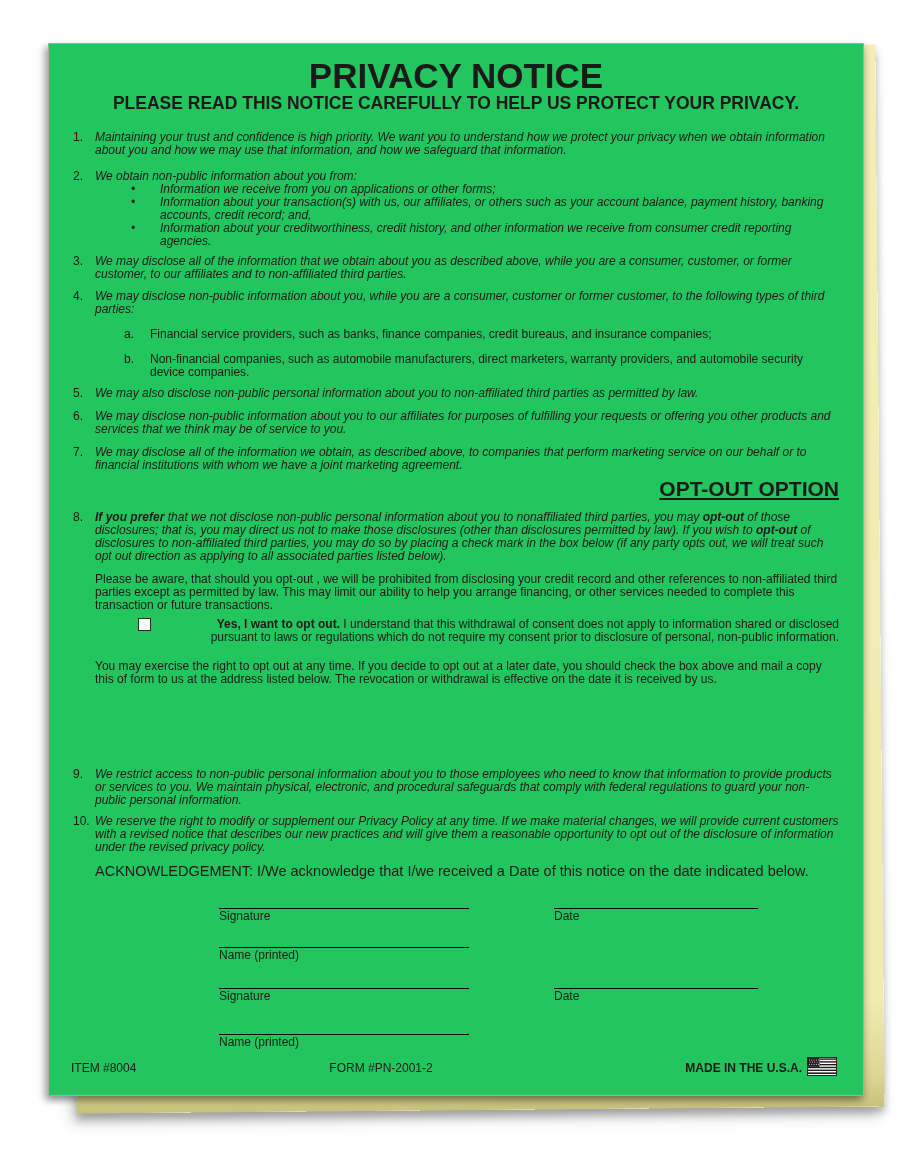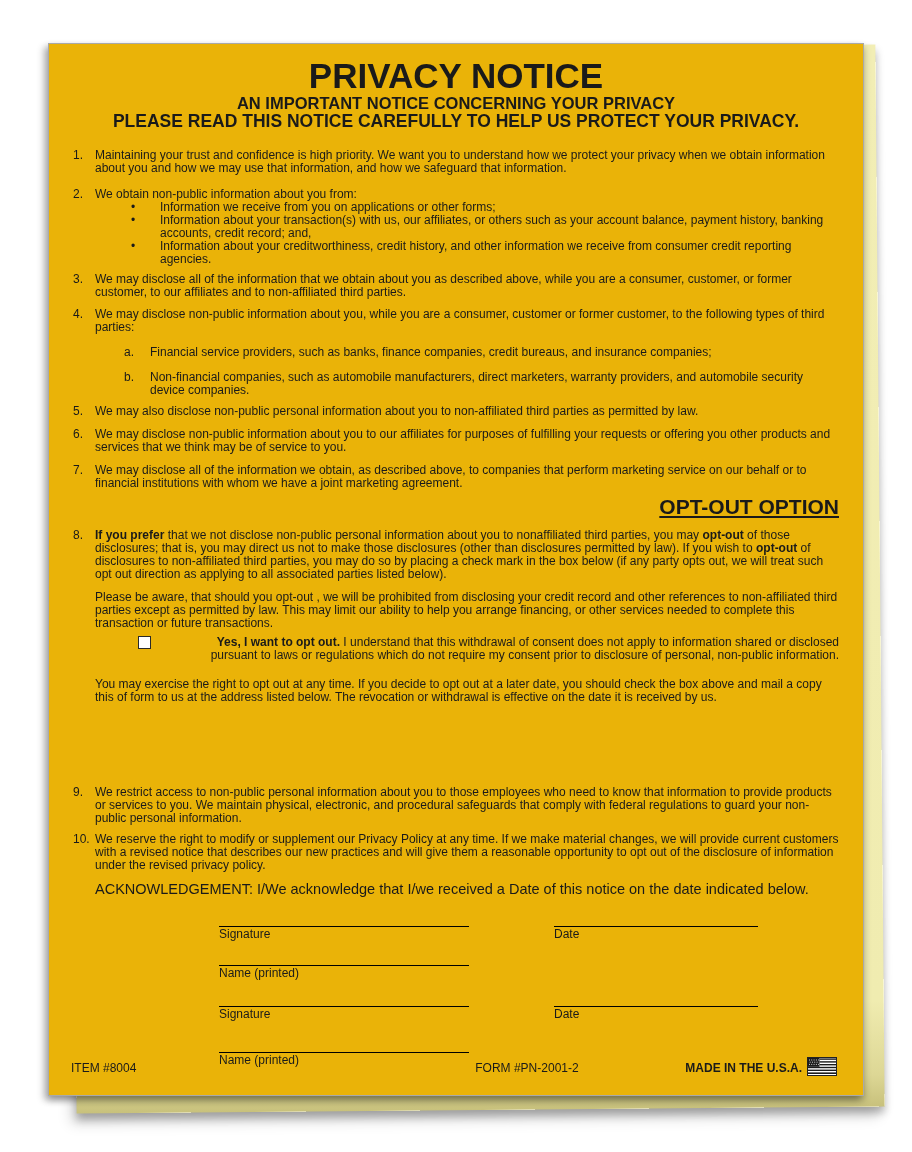--- a/index.html
+++ b/index.html
@@ -12,33 +12,33 @@
   
   .sheet-yellow{
     position:absolute;left:72px;top:48px;width:808px;height:1062px;
     background:linear-gradient(180deg,#f2eeb5 0%,#f0ecb0 90%,#ddd795 97%,#c8c17c 100%);
     transform:rotate(-0.5deg);
     box-shadow:0 6px 9px rgba(0,0,0,0.28),-6px 10px 14px rgba(0,0,0,0.15);
   }
   
   .page{
     position:absolute;left:48px;top:43px;width:816px;height:1053px;
-    background:#eab308;border:1px solid #a9a9a9;box-sizing:border-box;
+    background:#22c55e;border:1px solid #a9a9a9;box-sizing:border-box;
     box-shadow:-5px 4px 7px rgba(0,0,0,0.20),0 4px 7px rgba(0,0,0,0.30);
   }
   .content{position:absolute;inset:0;padding:14px 24px 0 24px;font-size:12px;line-height:13px;}
   .b{font-weight:bold;}
 
   .doc-title{text-align:center;font-size:35px;line-height:36px;font-weight:bold;margin:0;}
   .doc-sub1{text-align:center;font-size:16.5px;line-height:18px;font-weight:bold;margin:0;}
   .doc-sub2{text-align:center;font-size:17.5px;line-height:19px;font-weight:bold;margin:0 0 18px 0;}
 
   .item{display:flex;}
   .item .num{flex:0 0 22px;}
-  .item .body{flex:1;min-width:0;}
+  .item .body{flex:1;min-width:0;font-style:italic;}
   #item1{margin-bottom:13px;}
   #item2{margin-bottom:7px;}
   #item3{margin-bottom:9px;}
   #item5{margin-bottom:10px;}
   #item6{margin-bottom:10px;}
   #item7{margin-bottom:4px;}
   #item8{margin-bottom:10px;}
   #item9{margin-bottom:8px;}
   #item10{margin-bottom:9px;}
   #item4-wrap{margin-bottom:8px;}
@@ -69,34 +69,33 @@
   .sig-col-l{width:250px;margin-right:85px;}
   .sig-col-r{width:204px;}
   .sig-line{border-top:1px solid #000;height:0;}
   .sig-label{line-height:13px;padding-top:1px;}
   .rb1{margin-bottom:24px;}
   .rb2{margin-bottom:26px;}
   .rb3{margin-bottom:31px;}
 
   .footer{position:absolute;left:22px;right:26px;bottom:16px;display:flex;align-items:center;font-size:12px;line-height:13px;gap:9px;}
   .footer .f-left{flex:1;text-align:left;}
-  .footer .f-center{flex:1;text-align:right;}
+  .footer .f-center{flex:1;text-align:left;}
   .footer .f-right{flex:1;text-align:right;display:flex;align-items:center;justify-content:flex-end;font-weight:bold;}
   .flag{margin-left:5px;display:inline-block;}
 </style>
 </head>
 <body>
 
 <div class="sheet-yellow"></div>
 
 <div class="page">
   <div class="content">
 
     <div class="doc-title">PRIVACY NOTICE</div>
-    <div class="doc-sub1">AN IMPORTANT NOTICE CONCERNING YOUR PRIVACY</div>
     <div class="doc-sub2">PLEASE READ THIS NOTICE CAREFULLY TO HELP US PROTECT YOUR PRIVACY.</div>
 
     <div class="item" id="item1">
       <div class="num">1.</div>
       <div class="body">Maintaining your trust and confidence is high priority.  We want you to understand how we protect your privacy when we obtain information about you and how we may use that information, and how we safeguard that information.</div>
     </div>
 
     <div class="item" id="item2">
       <div class="num">2.</div>
       <div class="body">

